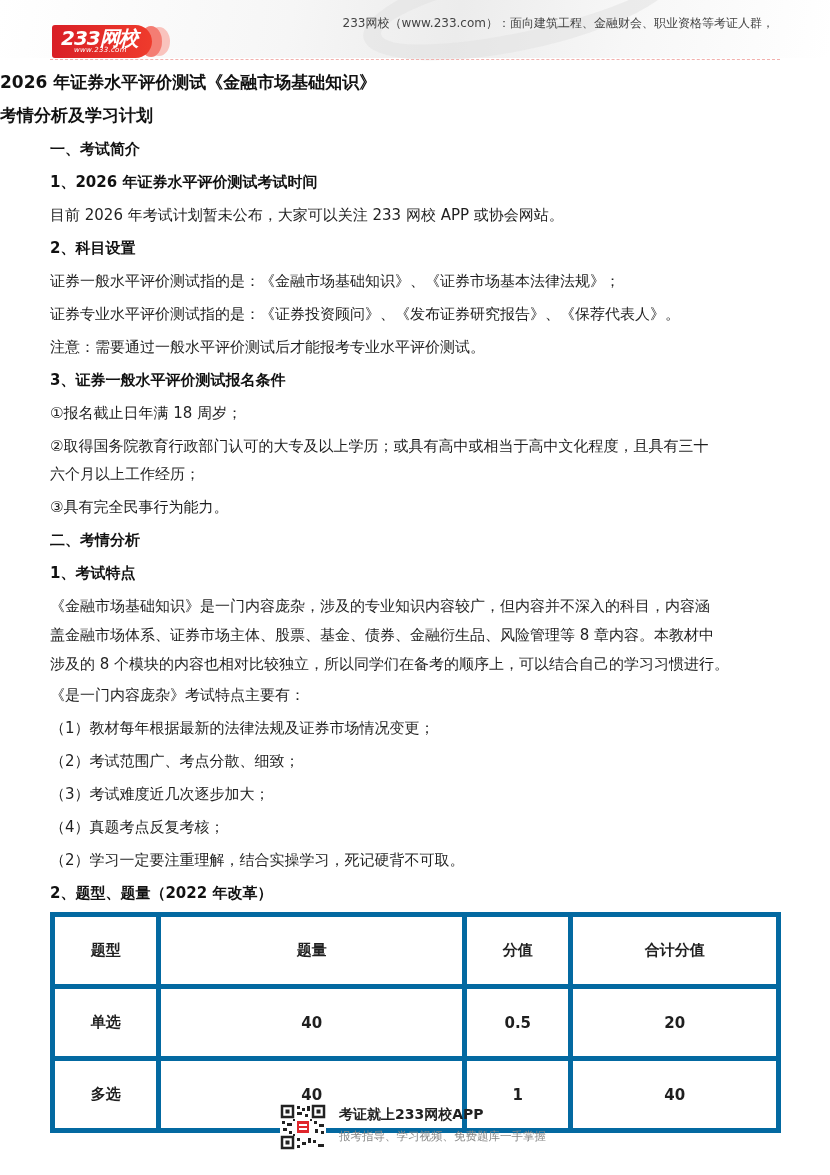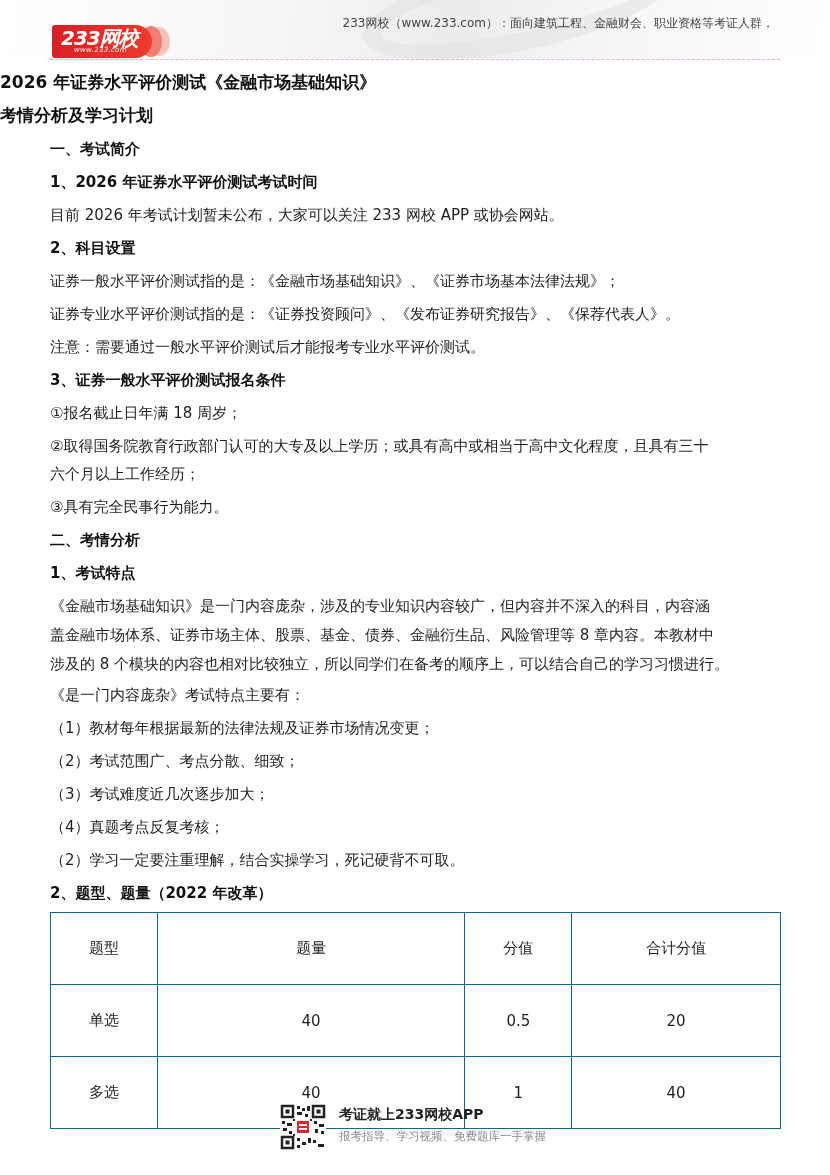--- a/index.html
+++ b/index.html
@@ -31,21 +31,21 @@
   .title.t1 { top: 71px; }
   .title.t2 { top: 104px; }
 
   
   .line { position: absolute; left: 50px; font-size: 15px; color: #1f1f1f; white-space: nowrap; }
   .line.h { font-weight: bold; color: #111; }
   .line.item { left: 50px; }
 
   
   table.qt { position: absolute; left: 50px; top: 912px; width: 731px; border-collapse: collapse; font-size: 15px; color: #1f1f1f; }
-  table.qt td, table.qt th { border: 1px solid #0369a1; height: 72px; text-align: center; vertical-align: middle; font-weight: normal; }
+  table.qt td, table.qt th { border: 5px solid #0369a1; height: 72px; text-align: center; vertical-align: middle; font-weight: bold; }
 
   
   .qr { position: absolute; left: 280px; top: 1104px; width: 46px; height: 46px; background: #fff; }
   .footer-title { position: absolute; left: 339px; top: 1106px; font-size: 14px; font-weight: bold; color: #222; }
   .footer-sub { position: absolute; left: 339px; top: 1129px; font-size: 11.5px; color: #888; }
 </style>
 </head>
 <body>
 
 <div class="header">

